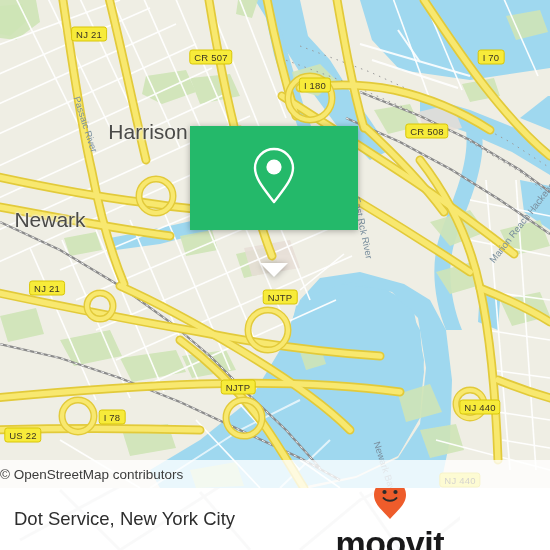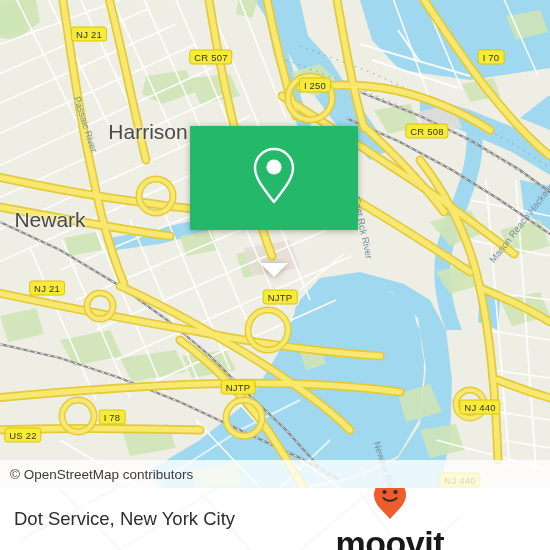--- a/index.html
+++ b/index.html
@@ -53,21 +53,20 @@
 
   
   .attrib {
     position: absolute; left: 0; bottom: 0;
     width: 550px; height: 28px;
     background: rgba(255,255,255,0.78);
     display: flex; align-items: center;
   }
   .attrib span {
     font-size: 13.5px; color: #3c3c3c;
-    padding-left: 10px;
   }
 
   
   .callout {
     position: absolute;
     left: 190px; top: 126px;
     width: 168px;
     filter: drop-shadow(0 1px 3px rgba(0,0,0,0.30));
   }
   .callout-head {
@@ -338,21 +337,21 @@
         <g stroke="#ffffff" stroke-width="2" fill="none" opacity="0.9">
           <path d="M360,44 L470,76"></path>
           <path d="M372,60 L458,88"></path>
           <path d="M398,30 L420,62"></path>
         </g>
       </g>
     </svg>
 
     <div class="shield" style="left:89px;  top:34px;">NJ 21</div>
     <div class="shield" style="left:211px; top:57px;">CR 507</div>
-    <div class="shield" style="left:315px; top:85px;">I 250</div>
+    <div class="shield" style="left:315px; top:85px;">I 180</div>
     <div class="shield" style="left:491px; top:57px;">I 70</div>
     <div class="shield" style="left:427px; top:131px;">CR 508</div>
     <div class="shield" style="left:47px;  top:288px;">NJ 21</div>
     <div class="shield" style="left:280px; top:297px;">NJTP</div>
     <div class="shield" style="left:238px; top:387px;">NJTP</div>
     <div class="shield" style="left:112px; top:417px;">I 78</div>
     <div class="shield" style="left:23px;  top:435px;">US 22</div>
     <div class="shield" style="left:480px; top:407px;">NJ 440</div>
     <div class="shield" style="left:460px; top:480px;">NJ 440</div>
 

